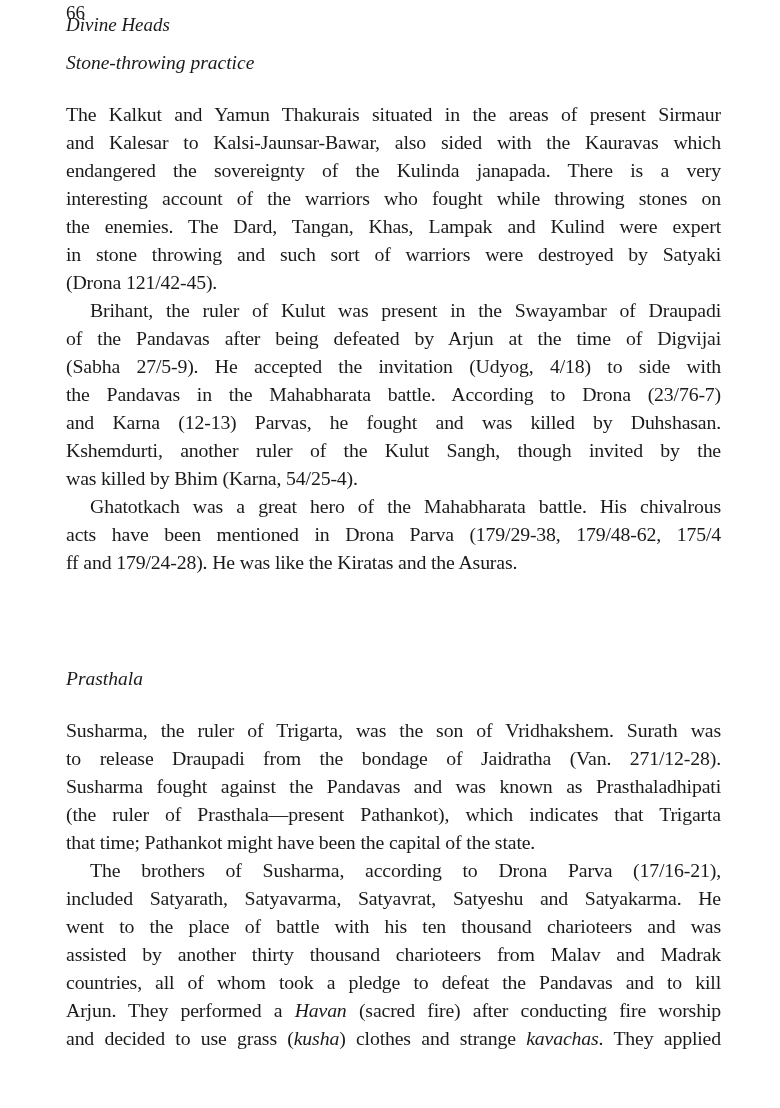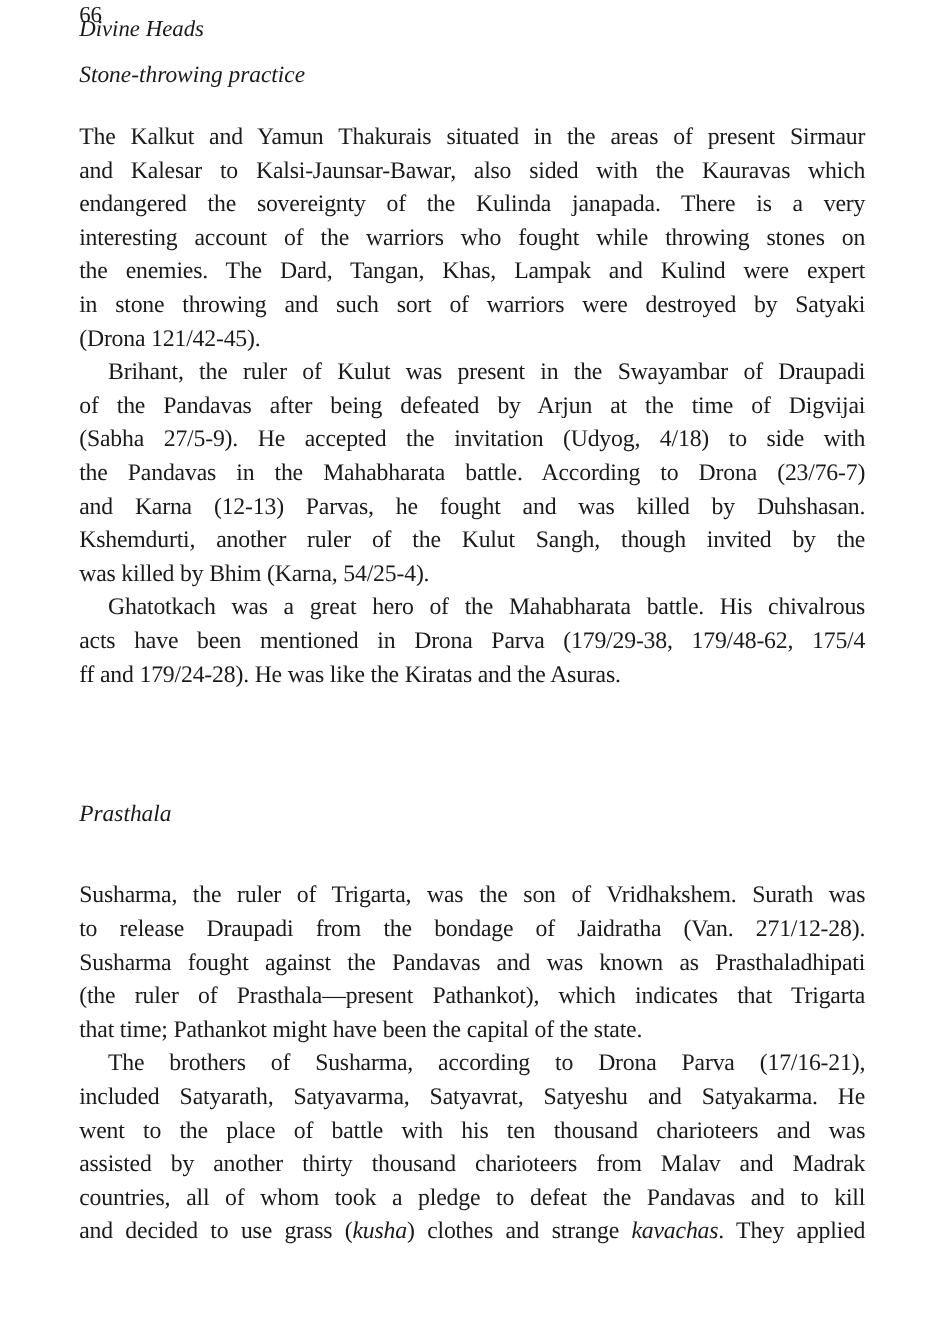--- a/index.html
+++ b/index.html
@@ -49,27 +49,28 @@
     <div class="line">and Karna (12-13) Parvas, he fought and was killed by Duhshasan.</div>
     <div class="line">Kshemdurti, another ruler of the Kulut Sangh, though invited by the</div>
     <div class="line last">was killed by Bhim (Karna, 54/25-4).</div>
     <div class="line indent">Ghatotkach was a great hero of the Mahabharata battle. His chivalrous</div>
     <div class="line">acts have been mentioned in Drona Parva (179/29-38, 179/48-62, 175/4</div>
     <div class="line last">ff and 179/24-28). He was like the Kiratas and the Asuras.</div>
   </div>
 
   <div class="section-heading" style="top:668px;">Prasthala</div>
 
-  <div class="para-block" style="top:716px;margin-top:16px;">
+  <div class="para-block" style="top:716px;">
     <div class="line">Susharma, the ruler of Trigarta, was the son of Vridhakshem. Surath was</div>
     <div class="line">to release Draupadi from the bondage of Jaidratha (Van. 271/12-28).</div>
     <div class="line">Susharma fought against the Pandavas and was known as Prasthaladhipati</div>
     <div class="line">(the ruler of Prasthala—present Pathankot), which indicates that Trigarta</div>
     <div class="line last">that time; Pathankot might have been the capital of the state.</div>
     <div class="line indent">The brothers of Susharma, according to Drona Parva (17/16-21),</div>
     <div class="line">included Satyarath, Satyavarma, Satyavrat, Satyeshu and Satyakarma. He</div>
     <div class="line">went to the place of battle with his ten thousand charioteers and was</div>
     <div class="line">assisted by another thirty thousand charioteers from Malav and Madrak</div>
     <div class="line">countries, all of whom took a pledge to defeat the Pandavas and to kill</div>
+    <div class="line"><span>Arjun. They performed a </span><em>Havan</em><span> (sacred fire) after conducting fire worship</span></div>
     <div class="line"><span>and decided to use grass (</span><em>kusha</em><span>) clothes and strange </span><em>kavachas</em><span>. They applied</span></div>
   </div>
 
 </div>
 
 </body></html>

